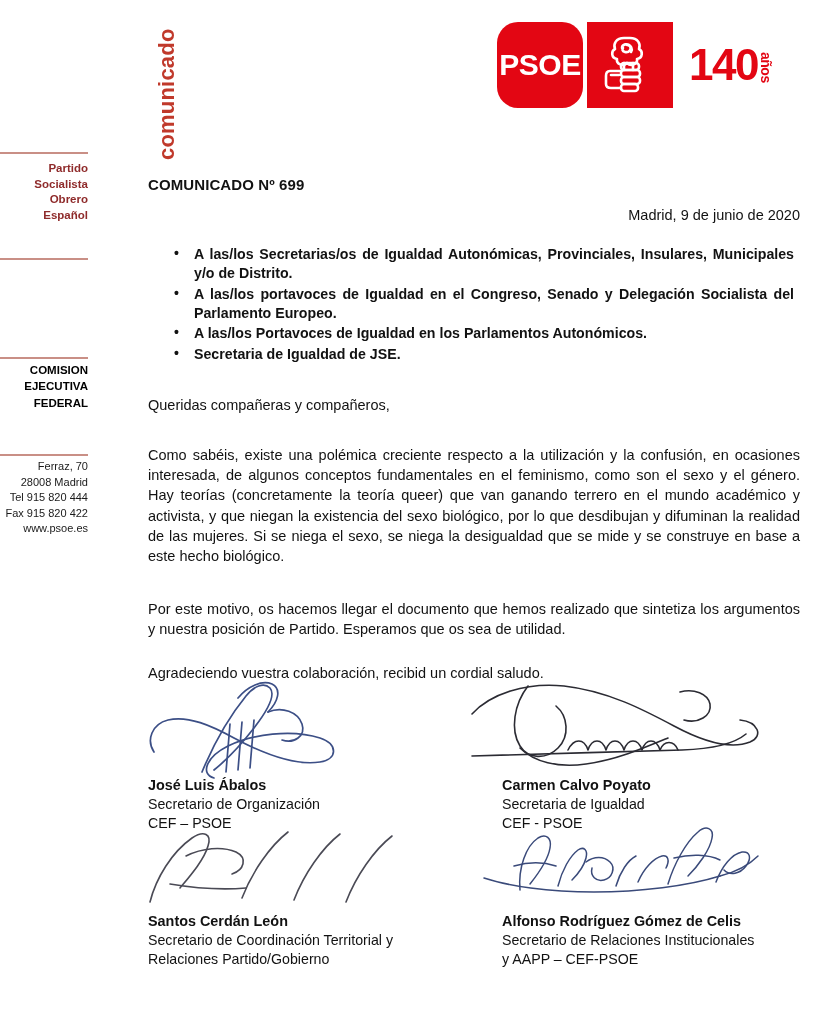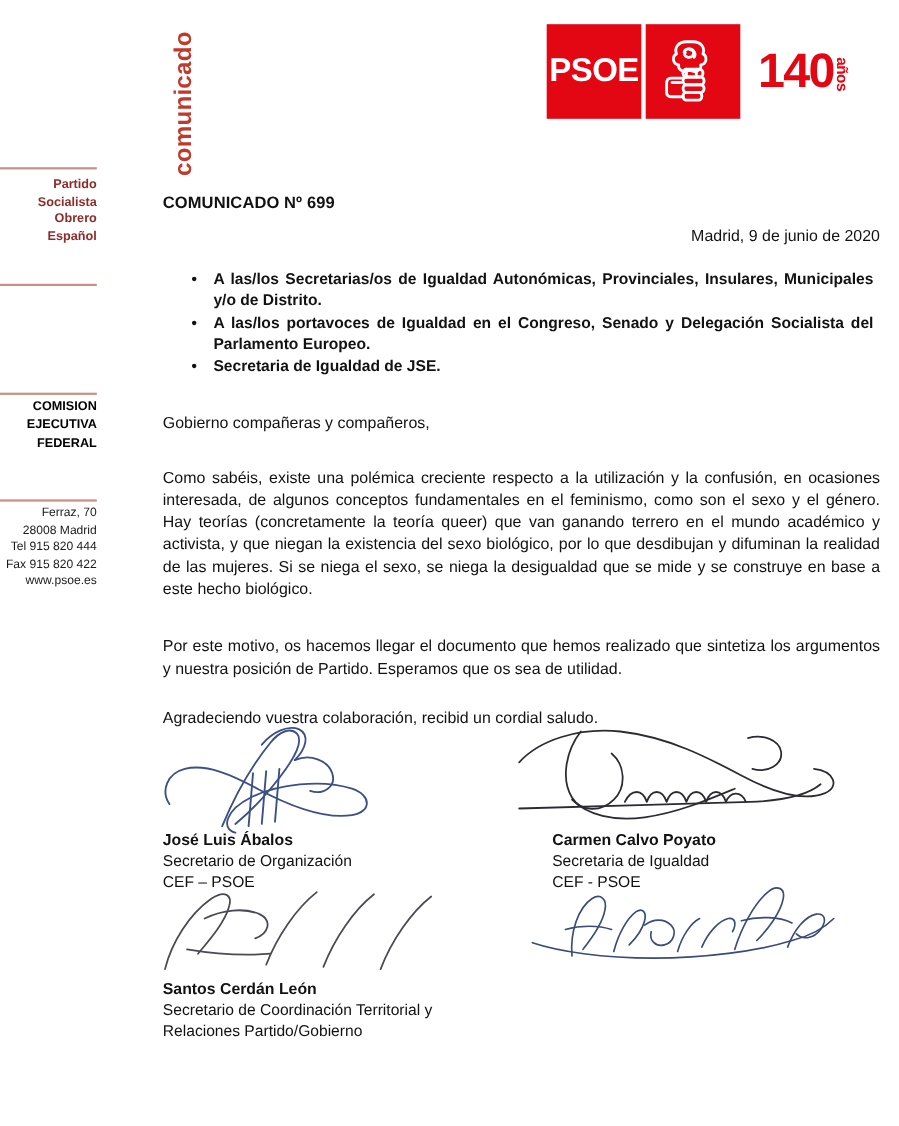--- a/index.html
+++ b/index.html
@@ -46,21 +46,21 @@
     height: 86px;
   }
   .logo-sq {
     width: 86px;
     height: 86px;
     background: #e30613;
     display: flex;
     align-items: center;
     justify-content: center;
   }
-  .logo-sq.left { margin-right: 4px; }
+  .logo-sq.left { margin-right: 4px; border-radius: 21px; }
   .logo-psoe-text {
     color: #ffffff;
     font-size: 30px;
     font-weight: bold;
     letter-spacing: -0.5px;
     font-family: "Liberation Sans", sans-serif;
   }
   .logo-anniv {
     display: flex;
     align-items: flex-end;
@@ -283,24 +283,25 @@
 
   <div class="doc">
 
     <div class="comunicado-no">COMUNICADO Nº 699</div>
 
     <div class="date-line">Madrid, 9 de junio de 2020</div>
 
     <ul class="recipients">
       <li>A las/los Secretarias/os de Igualdad Autonómicas, Provinciales, Insulares, Municipales y/o de Distrito.</li>
       <li>A las/los portavoces de Igualdad en el Congreso, Senado y Delegación Socialista del Parlamento Europeo.</li>
+      <li>A las/los Portavoces de Igualdad en los Parlamentos Autonómicos.</li>
       <li>Secretaria de Igualdad de JSE.</li>
     </ul>
 
-    <div class="greeting">Gobierno compañeras y compañeros,</div>
+    <div class="greeting">Queridas compañeras y compañeros,</div>
 
     <p class="para">Como sabéis, existe una polémica creciente respecto a la utilización y la confusión, en ocasiones interesada, de algunos conceptos fundamentales en el feminismo, como son el sexo y el género. Hay teorías (concretamente la teoría queer) que van ganando terrero en el mundo académico y activista, y que niegan la existencia del sexo biológico, por lo que desdibujan y difuminan la realidad de las mujeres. Si se niega el sexo, se niega la desigualdad que se mide y se construye en base a este hecho biológico.</p>
 
     <p class="para">Por este motivo, os hacemos llegar el documento que hemos realizado que sintetiza los argumentos y nuestra posición de Partido. Esperamos que os sea de utilidad.</p>
 
     <p class="closing">Agradeciendo vuestra colaboración, recibid un cordial saludo.</p>
 
     <div class="sig-area">
 
       <div class="sig-row row1">
@@ -368,18 +369,23 @@
               <path d="M118 50 C126 44 136 44 142 50 C148 56 144 66 136 68 C128 70 122 64 124 56"></path>
               <path d="M148 74 C152 60 160 48 168 44"></path>
               <path d="M170 70 C176 56 186 46 194 44 C200 43 202 48 198 56"></path>
               <path d="M200 72 C206 52 218 30 230 20 C238 13 246 16 244 26 C242 38 230 54 220 64"></path>
               <path d="M206 46 C222 42 240 42 252 48"></path>
               <path d="M248 70 C254 54 264 42 274 40 C282 39 284 46 278 54 C272 62 262 64 256 58"></path>
               <path d="M16 66 C40 74 80 80 126 80 C172 80 220 74 252 64"></path>
               <path d="M252 64 C268 60 282 52 290 44"></path>
             </g>
           </svg>
+          <div class="sig-text">
+            <div class="sig-name">Alfonso Rodríguez Gómez de Celis</div>
+            <div class="sig-role">Secretario de Relaciones Institucionales</div>
+            <div class="sig-role">y AAPP – CEF-PSOE</div>
+          </div>
         </div>
       </div>
 
     </div>
   </div>
 </div>
 
 </body></html>

